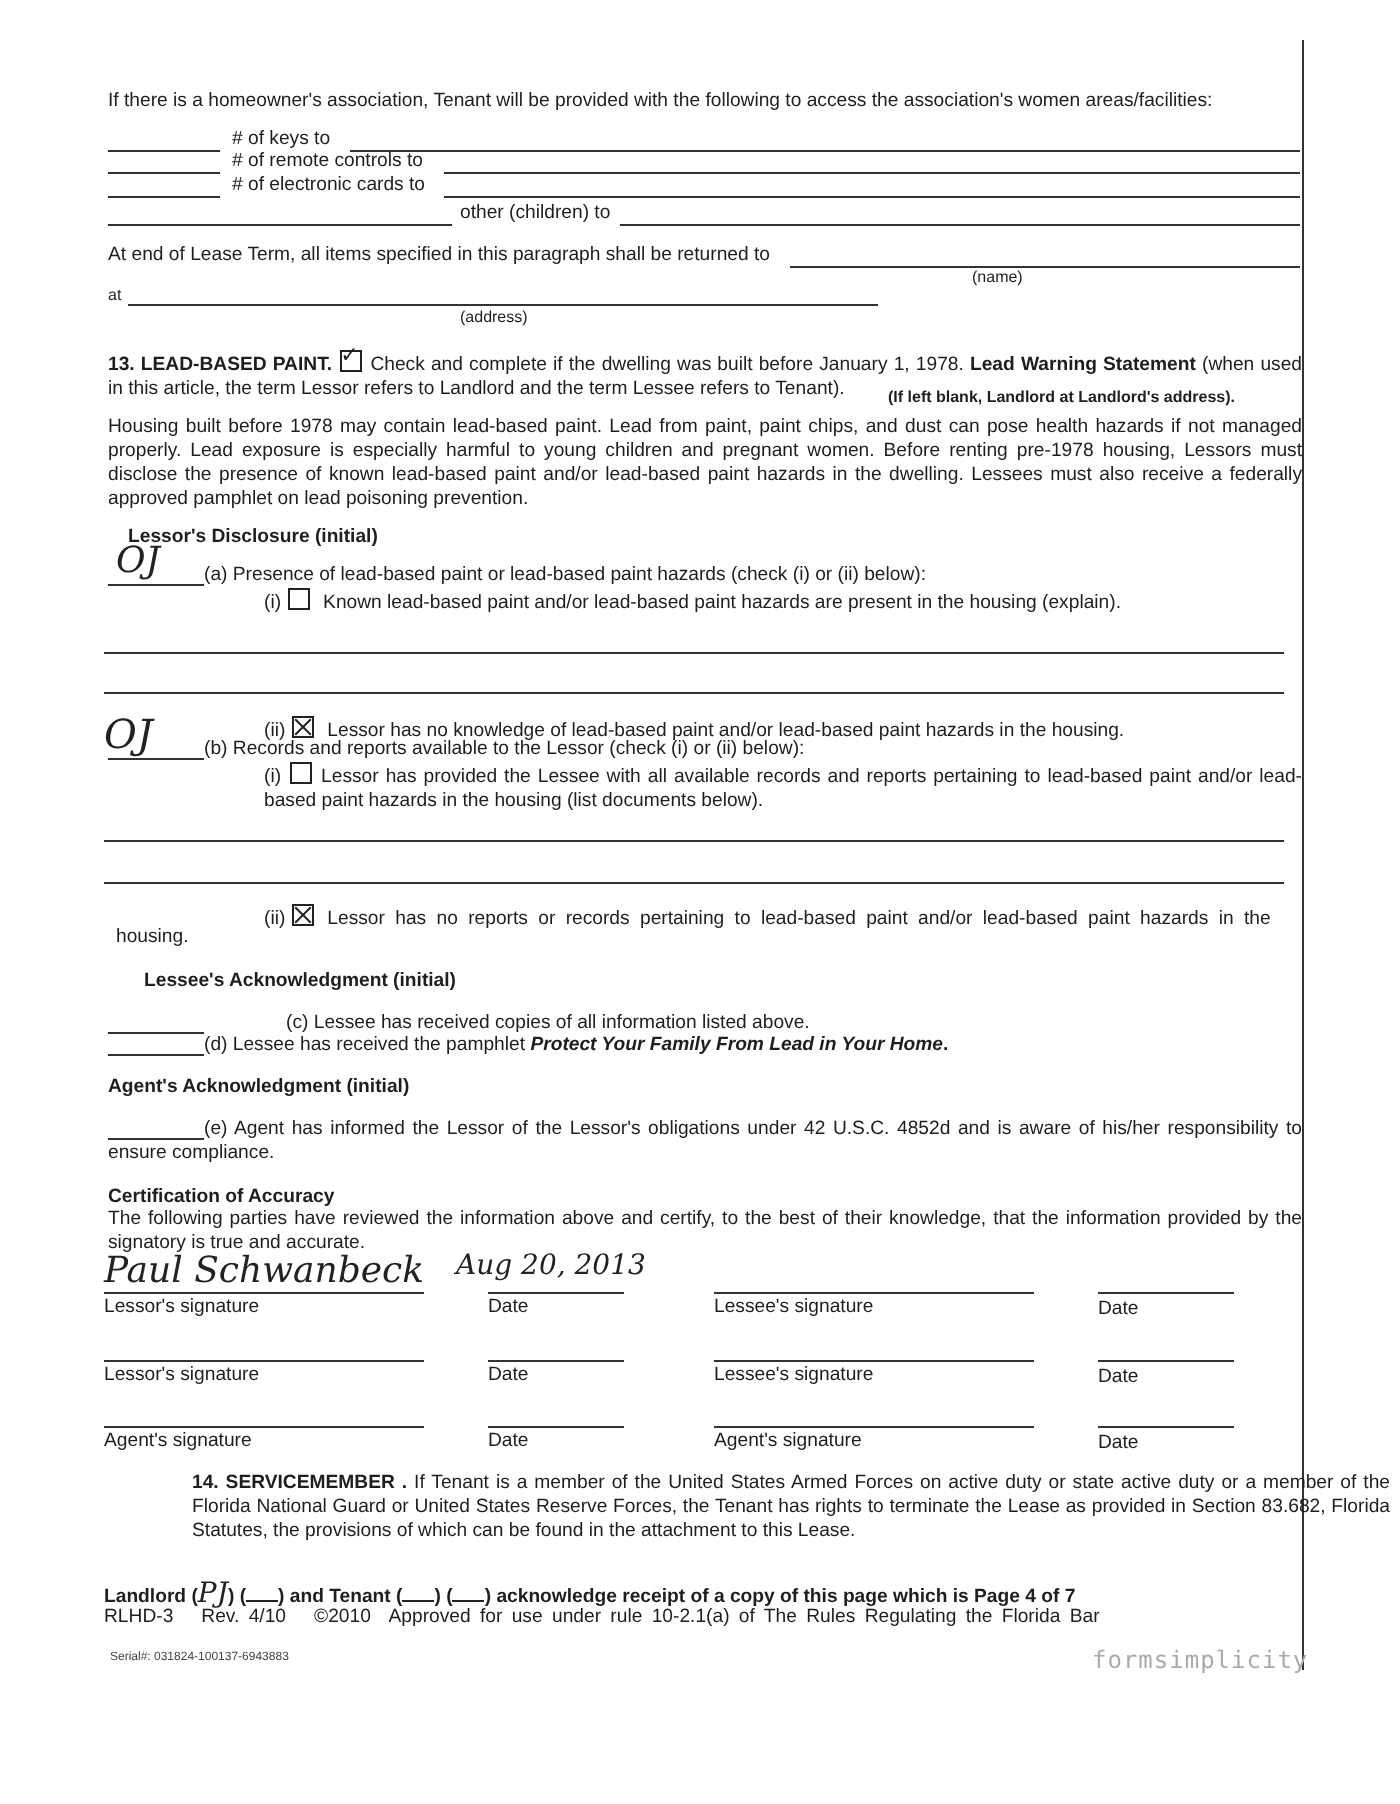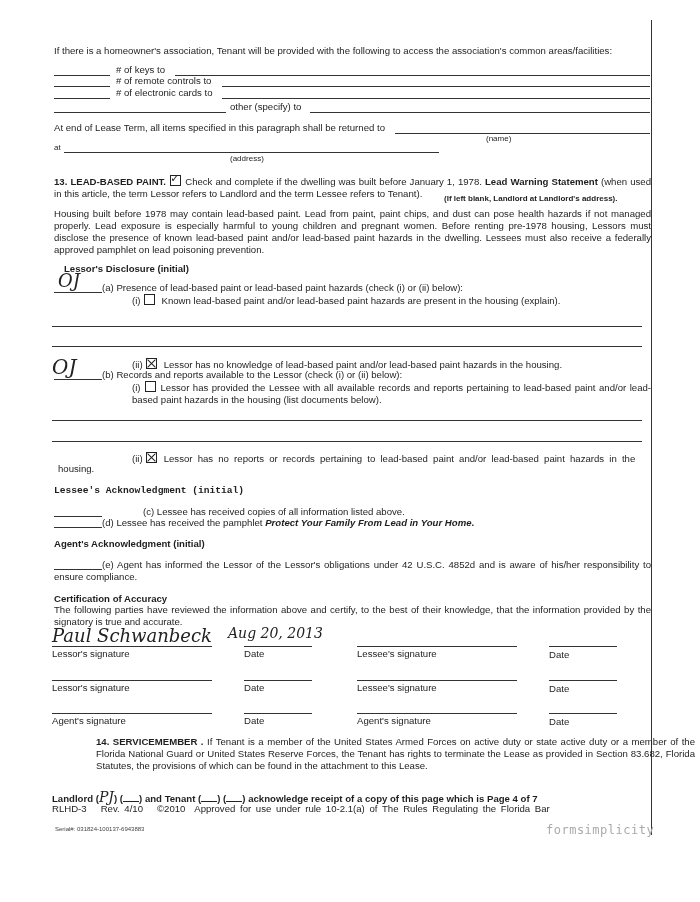--- a/index.html
+++ b/index.html
@@ -24,36 +24,36 @@
   .box.check::after { content: "✓"; position: absolute; left: -1px; top: -4px; font-size: 11px; }
   .blank { display: inline-block; border-bottom: 1px solid #222; vertical-align: 0; }
   .script { font-family: "DejaVu Serif", serif; font-style: italic; color: #222; }
   .watermark { font-family: "DejaVu Sans Mono", monospace; color: #aaa; font-size: 12px; letter-spacing: 0.5px; }
 </style>
 </head>
 <body>
 
 <div class="page-border"></div>
 
-<div class="abs t" style="left:54px;top:45px;width:598px;">If there is a homeowner's association, Tenant will be provided with the following to access the association's common areas/facilities:</div>
+<div class="abs t" style="left:54px;top:45px;width:598px;">If there is a homeowner's association, Tenant will be provided with the following to access the association's women areas/facilities:</div>
 
 <div class="line" style="left:54px;top:75px;width:56px;"></div>
 <div class="abs t" style="left:116px;top:64px;"># of keys to</div>
 <div class="line" style="left:175px;top:75px;width:475px;"></div>
 
 <div class="line" style="left:54px;top:86px;width:56px;"></div>
 <div class="abs t" style="left:116px;top:75px;"># of remote controls to</div>
 <div class="line" style="left:222px;top:86px;width:428px;"></div>
 
 <div class="line" style="left:54px;top:98px;width:56px;"></div>
 <div class="abs t" style="left:116px;top:87px;"># of electronic cards to</div>
 <div class="line" style="left:222px;top:98px;width:428px;"></div>
 
 <div class="line" style="left:54px;top:112px;width:172px;"></div>
-<div class="abs t" style="left:230px;top:101px;">other (specify) to</div>
+<div class="abs t" style="left:230px;top:101px;">other (children) to</div>
 <div class="line" style="left:310px;top:112px;width:340px;"></div>
 
 <div class="abs t" style="left:54px;top:122px;">At end of Lease Term, all items specified in this paragraph shall be returned to</div>
 <div class="line" style="left:395px;top:133px;width:255px;"></div>
 <div class="abs small" style="left:486px;top:134px;">(name)</div>
 
 <div class="abs small" style="left:54px;top:143px;">at</div>
 <div class="line" style="left:64px;top:152px;width:375px;"></div>
 <div class="abs small b" style="left:444px;top:153px;margin-top:41px;">(If left blank, Landlord at Landlord's address).</div>
 <div class="abs small" style="left:230px;top:154px;">(address)</div>
@@ -97,21 +97,21 @@
 <div class="line" style="left:52px;top:420px;width:590px;"></div>
 <div class="line" style="left:52px;top:441px;width:590px;"></div>
 
 <div class="abs t" style="left:132px;top:452px;">
   <span>(ii)</span>
   <span class="box x"></span>
   &nbsp;<span style="word-spacing:2.5px;">Lessor has no reports or records pertaining to lead-based paint and/or lead-based paint hazards in the</span>
 </div>
 <div class="abs t" style="left:58px;top:463px;">housing.</div>
 
-<div class="abs t b" style="left:54px;top:485px;font-family:Liberation Mono, monospace;">Lessee's Acknowledgment (initial)</div>
+<div class="abs t b" style="left:72px;top:485px;">Lessee's Acknowledgment (initial)</div>
 <div class="line" style="left:54px;top:516px;width:48px;"></div>
 <div class="abs t" style="left:102px;top:506px;padding-left:41px;">(c) Lessee has received copies of all information listed above.</div>
 <div class="line" style="left:54px;top:527px;width:48px;"></div>
 <div class="abs t" style="left:102px;top:517px;">
   <span>(d) Lessee has received the pamphlet</span>
   <span class="b i">Protect Your Family From Lead in Your Home</span><span class="b">.</span>
 </div>
 
 <div class="abs t b" style="left:54px;top:538px;">Agent's Acknowledgment (initial)</div>
 <div class="line" style="left:54px;top:569px;width:48px;"></div>

